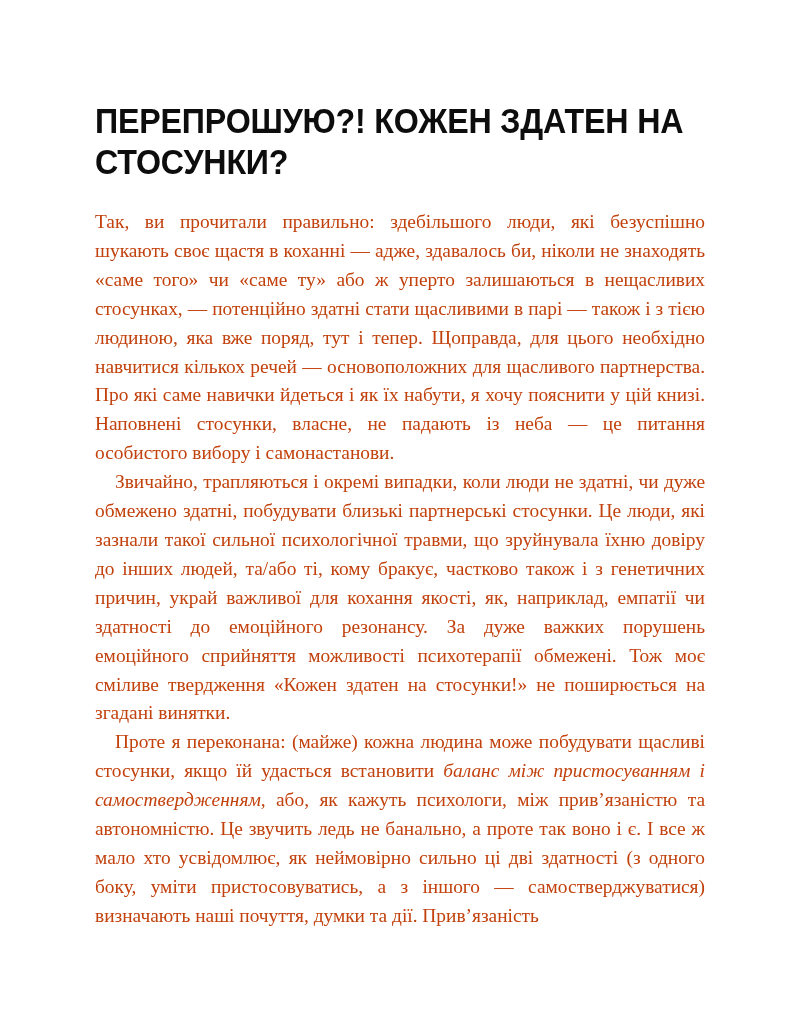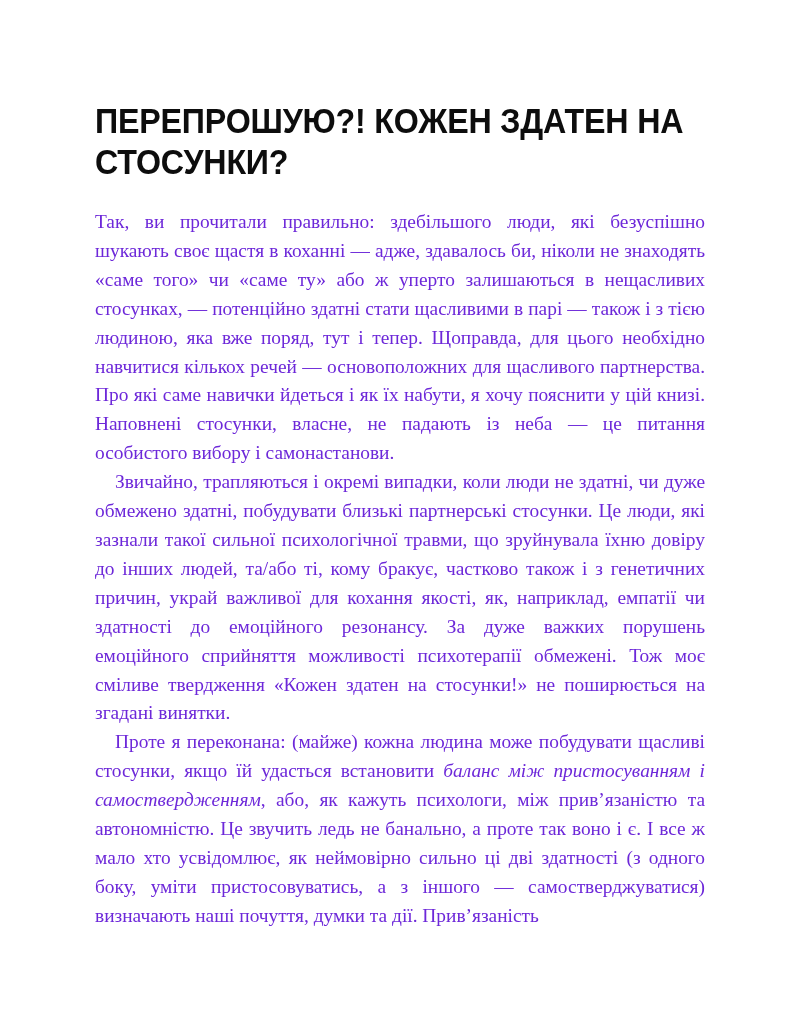--- a/index.html
+++ b/index.html
@@ -41,21 +41,21 @@
     transform-origin: left top;
     width: 663px;
   }
   .body-text {
     font-family: "Liberation Serif", "DejaVu Serif", serif;
     font-size: 19.4px;
     line-height: 28.9px;
     text-align: justify;
     text-justify: inter-word;
     margin: 0;
-    color: #6d28d9;
+    color: #c2410c;
     hyphens: none;
   }
   .body-text.indent {
     text-indent: 20px;
   }
   .body-text em,
   .italic-phrase {
     font-style: italic;
   }
 </style>

